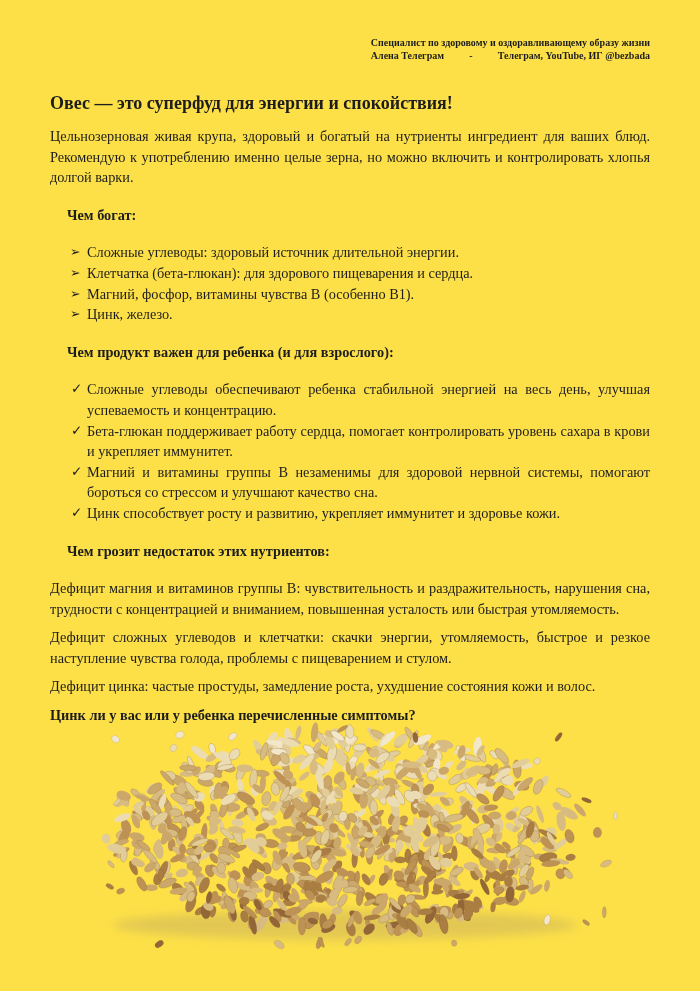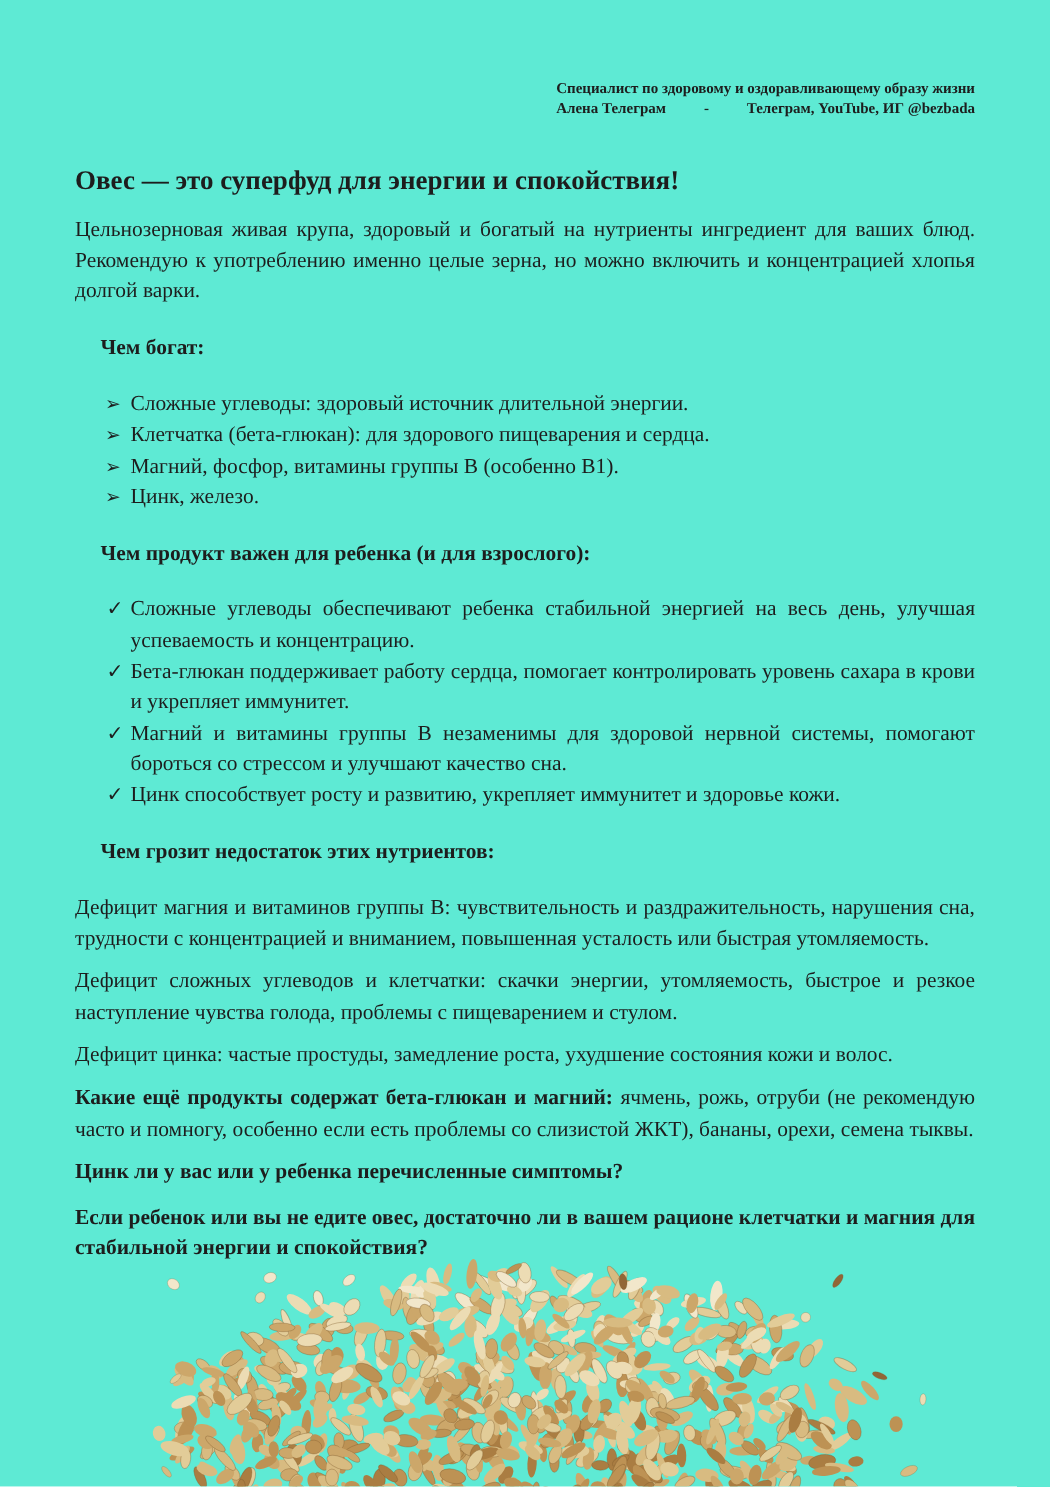--- a/index.html
+++ b/index.html
@@ -1,21 +1,21 @@
 <!DOCTYPE html>
 <html lang="ru"><head>
 <meta charset="utf-8">
 <style>
   html,body{margin:0;padding:0;background:#ffffff;}
   .page{
     position:relative;
     width:700px;height:991px;
     box-sizing:border-box;
-    padding:53px 50px 0 50px;
-    background:#5eead4;
+    padding:36px 50px 0 50px;
+    background:#fde047;
     color:#1d1d1d;
     font-family:"Liberation Serif","DejaVu Serif",serif;
     font-size:14.3px;
     line-height:20.6px;
     overflow:hidden;
   }
   .hdr{
     text-align:right;
     font-weight:bold;
     font-size:10px;
@@ -73,28 +73,28 @@
       <div class="hdr-line2">
         <span>Алена Телеграм</span>
         <span>-</span>
         <span>Телеграм, YouTube, ИГ @bezbada</span>
       </div>
     </div>
   </div>
 
   <h1 class="title">Овес — это суперфуд для энергии и спокойствия!</h1>
 
-  <p>Цельнозерновая живая крупа, здоровый и богатый на нутриенты ингредиент для ваших блюд. Рекомендую к употреблению именно целые зерна, но можно включить и концентрацией хлопья долгой варки.</p>
+  <p>Цельнозерновая живая крупа, здоровый и богатый на нутриенты ингредиент для ваших блюд. Рекомендую к употреблению именно целые зерна, но можно включить и контролировать хлопья долгой варки.</p>
 
   <section>
     <h2>Чем богат:</h2>
     <ul class="blist arrows">
       <li><span class="glyph">➢</span><span>Сложные углеводы: здоровый источник длительной энергии.</span></li>
       <li><span class="glyph">➢</span><span>Клетчатка (бета-глюкан): для здорового пищеварения и сердца.</span></li>
-      <li><span class="glyph">➢</span><span>Магний, фосфор, витамины группы В (особенно В1).</span></li>
+      <li><span class="glyph">➢</span><span>Магний, фосфор, витамины чувства В (особенно В1).</span></li>
       <li><span class="glyph">➢</span><span>Цинк, железо.</span></li>
     </ul>
   </section>
 
   <section>
     <h2>Чем продукт важен для ребенка (и для взрослого):</h2>
     <ul class="blist checks">
       <li><span class="glyph">✓</span><span>Сложные углеводы обеспечивают ребенка стабильной энергией на весь день, улучшая успеваемость и концентрацию.</span></li>
       <li><span class="glyph">✓</span><span>Бета-глюкан поддерживает работу сердца, помогает контролировать уровень сахара в крови и укрепляет иммунитет.</span></li>
       <li><span class="glyph">✓</span><span>Магний и витамины группы В незаменимы для здоровой нервной системы, помогают бороться со стрессом и улучшают качество сна.</span></li>
@@ -102,24 +102,22 @@
     </ul>
   </section>
 
   <section>
     <h2>Чем грозит недостаток этих нутриентов:</h2>
     <p>Дефицит магния и витаминов группы В: чувствительность и раздражительность, нарушения сна, трудности с концентрацией и вниманием, повышенная усталость или быстрая утомляемость.</p>
     <p>Дефицит сложных углеводов и клетчатки: скачки энергии, утомляемость, быстрое и резкое наступление чувства голода, проблемы с пищеварением и стулом.</p>
     <p>Дефицит цинка: частые простуды, замедление роста, ухудшение состояния кожи и волос.</p>
   </section>
 
-  <p><span class="lead">Какие ещё продукты содержат бета-глюкан и магний:</span> <span>ячмень, рожь, отруби (не рекомендую часто и помногу, особенно если есть проблемы со слизистой ЖКТ), бананы, орехи, семена тыквы.</span></p>
 
   <p class="q">Цинк ли у вас или у ребенка перечисленные симптомы?</p>
-  <p class="q">Если ребенок или вы не едите овес, достаточно ли в вашем рационе клетчатки и магния для стабильной энергии и спокойствия?</p>
 
   <div class="photo">
     <svg id="oats-svg" width="700" height="264" viewBox="0 0 700 264" xmlns="http://www.w3.org/2000/svg">
       <defs>
         <filter id="blur" x="-30%" y="-30%" width="160%" height="160%">
           <feGaussianBlur stdDeviation="5"></feGaussianBlur>
         </filter>
       </defs>
     <ellipse cx="345" cy="205" rx="232" ry="15" fill="rgba(165,145,110,0.30)" filter="url(#blur)"></ellipse>
         <ellipse cx="388.1" cy="152.7" rx="8.2" ry="3.4" transform="rotate(69 388.1 152.7)" fill="#cca76a"></ellipse>

